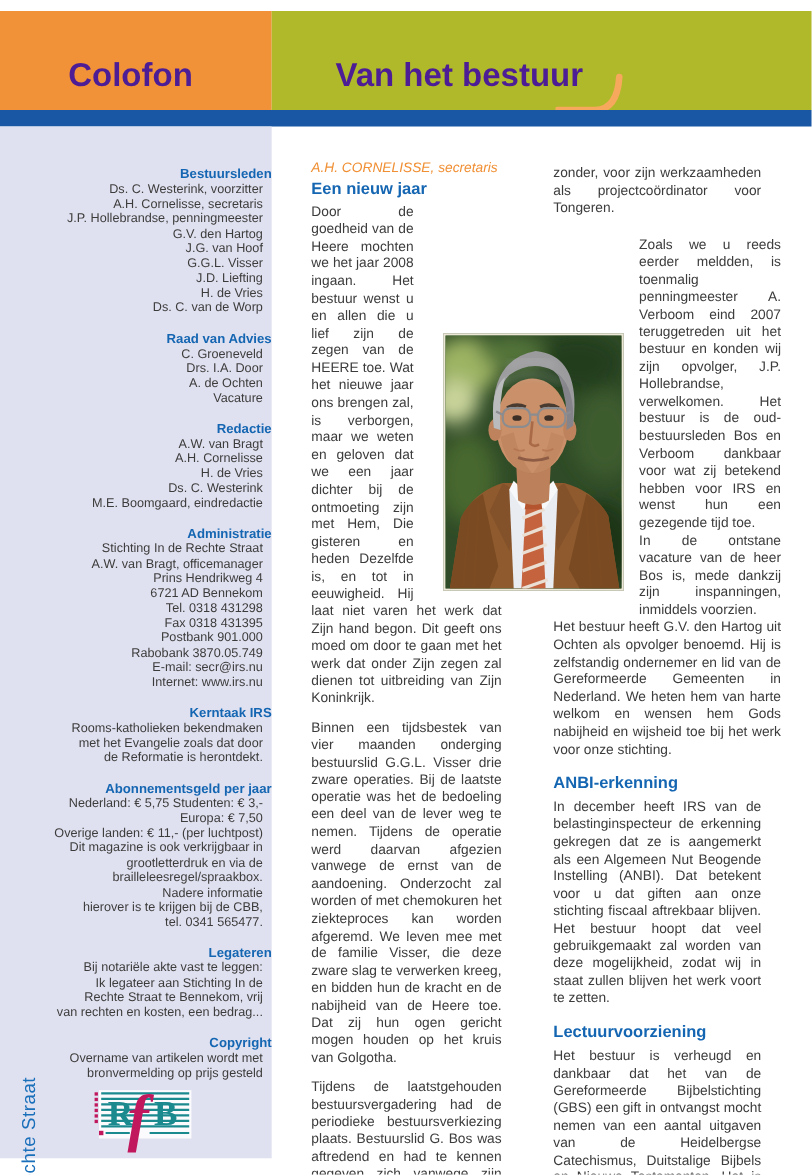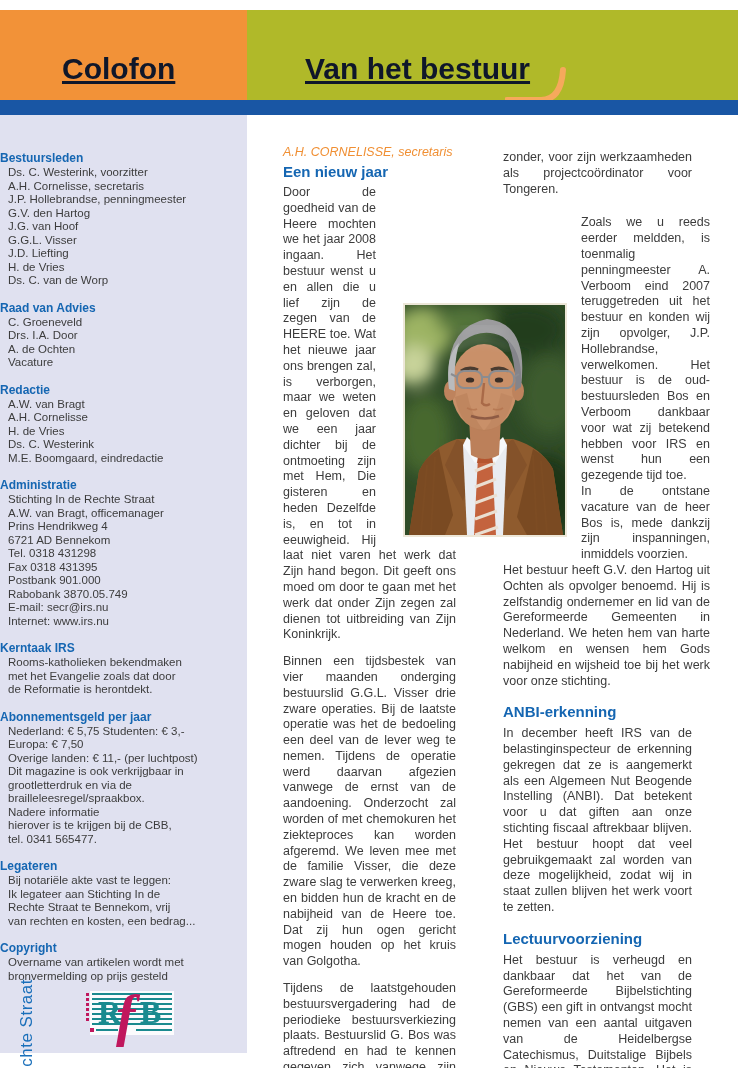--- a/index.html
+++ b/index.html
@@ -9,31 +9,31 @@
     background:#ffffff;
     font-family:"Liberation Sans","DejaVu Sans",sans-serif;
     color:#3c3c3c;
   }
   
   .header { position:absolute; top:10px; left:0; width:738px; height:90px; display:flex; }
   .tab-orange { width:247px; height:90px; background:#F29238; position:relative; }
   .tab-green  { flex:1; height:90px; background:#B0B929; position:relative; }
   .tab-title {
     position:absolute; bottom:14px; font-size:30px; font-weight:bold;
-    color:#0f172a; letter-spacing:0px; white-space:nowrap;text-decoration:underline;
+    color:#4c1d95; letter-spacing:0px; white-space:nowrap;
   }
   .tab-orange .tab-title { left:62px; }
   .tab-green  .tab-title { left:58px; }
   .swoosh { position:absolute; left:258px; bottom:-6px; }
   .blue-bar { position:absolute; top:100px; left:0; width:738px; height:15px; background:#1956A4; }
 
   
   .sidebar {
     position:absolute; top:115px; left:0; width:247px; height:938px;
-    background:#E0E1F0; text-align:left;
+    background:#E0E1F0; text-align:right;
     font-size:11.5px; line-height:13.5px; color:#3c3c3c;
     padding-top:36px;
   }
   .sb-section { margin-bottom:13px; }
   .sb-section h3 {
     font-size:12px; line-height:14px; color:#1566B2; font-weight:bold; margin-bottom:1px;
   }
   .sb-lines div { padding:0 8px; }
   .vertical-title {
     position:absolute; left:20px; top:1020px;

